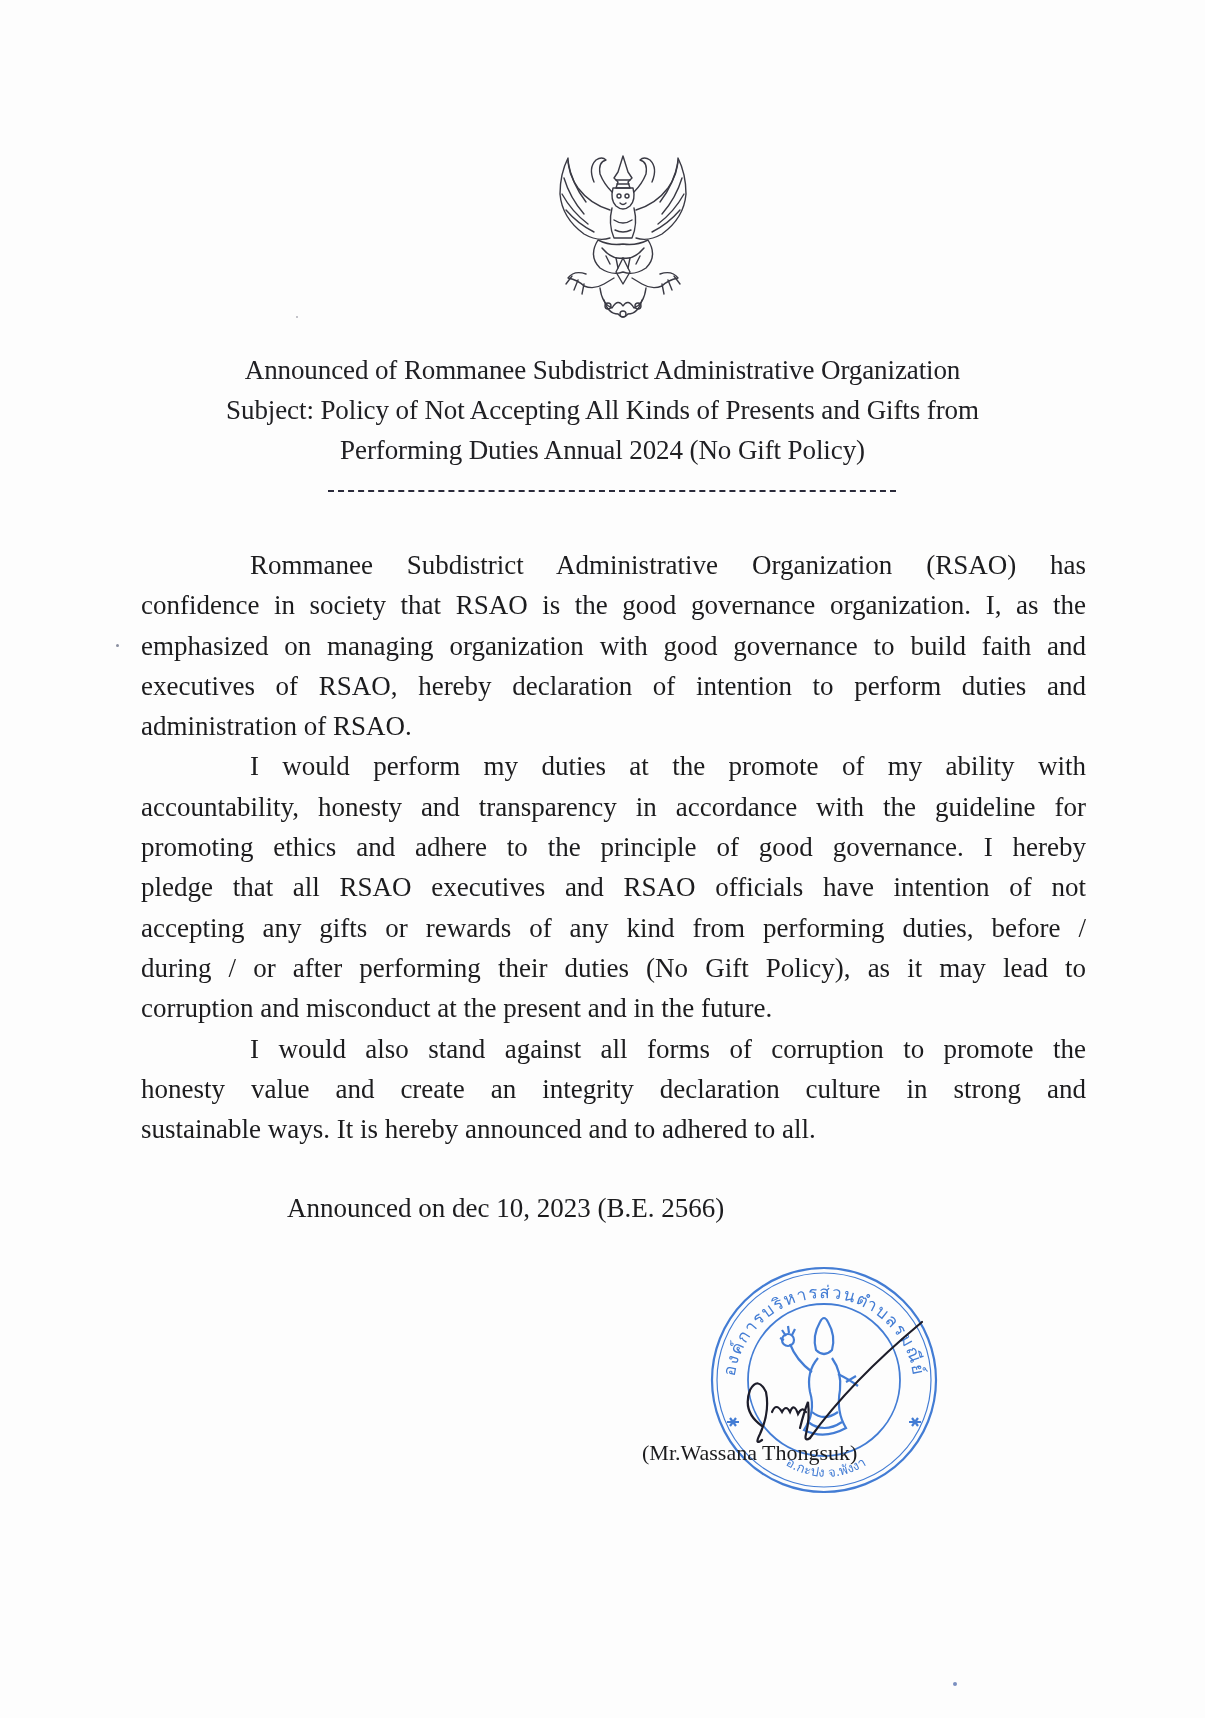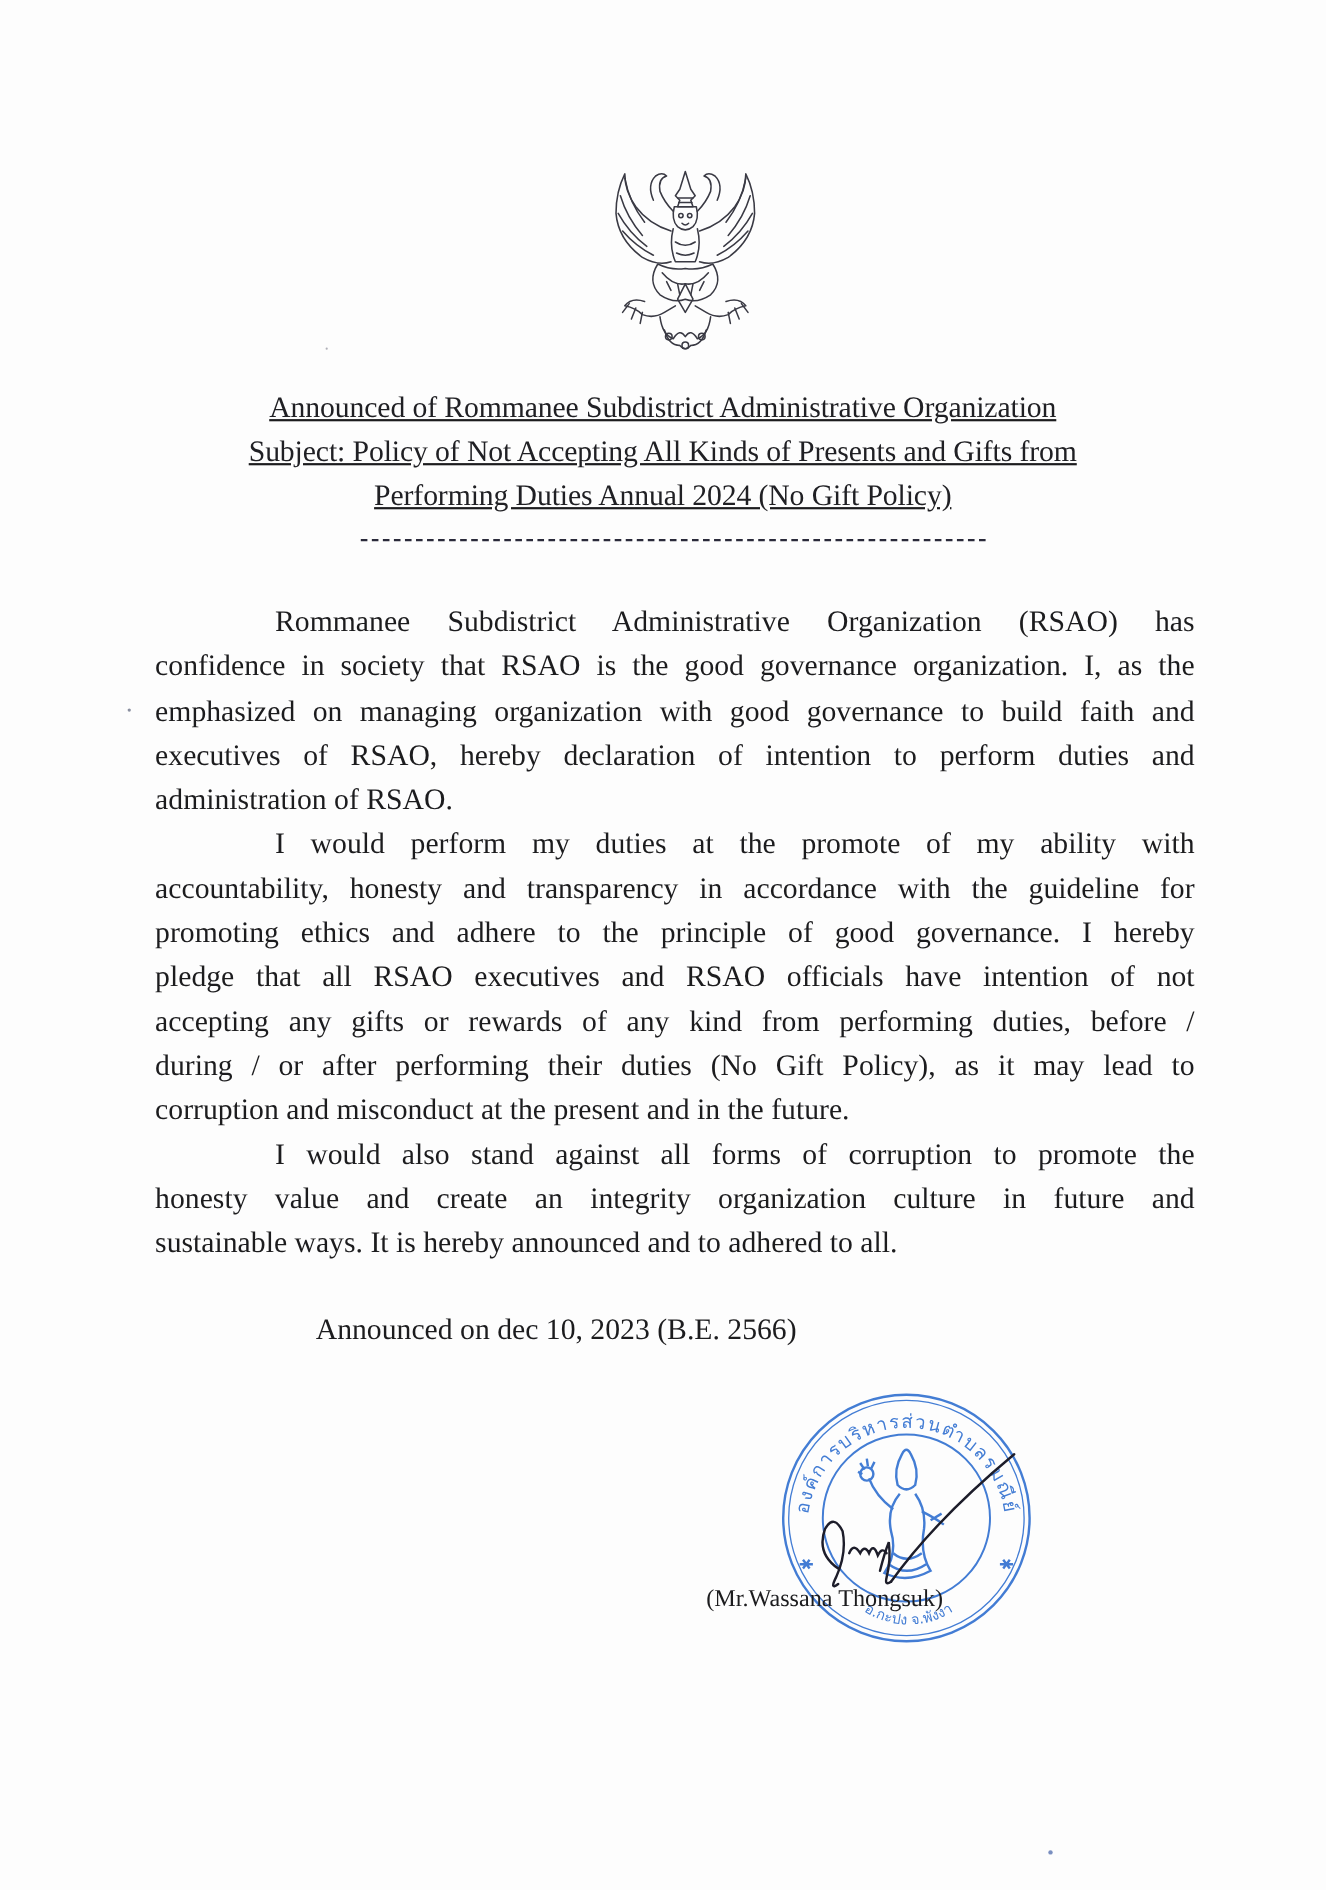--- a/index.html
+++ b/index.html
@@ -8,21 +8,21 @@
     background: #fdfdfd;
     font-family: "Liberation Serif", "DejaVu Serif", serif;
     color: #1c1c1e;
   }
   .page { position: absolute; inset: 0; }
 
   
   .emblem { position: absolute; left: 538px; top: 148px; width: 170px; height: 176px; }
 
   
-  .title-block { position: absolute; left: 0; width: 1205px; top: 350px; text-align: center; text-decoration: underline; }
+  .title-block { position: absolute; left: 0; width: 1205px; top: 350px; text-align: center; }
   .title-line { font-size: 27px; line-height: 40px; letter-spacing: -0.1px; color: #202024; white-space: nowrap; }
   .title-dash { position: absolute; left: 328px; top: 490px; width: 568px; height: 0;
     border-top: 2px dashed #2a2a3a; }
 
   
   .body { position: absolute; left: 141px; top: 545px; width: 945px; font-size: 27px; line-height: 40.3px; }
   .para { margin: 0; text-align: justify; text-align-last: left; }
   .para .indent { display: inline-block; width: 109px; }
   .para span.line { display: block; text-align: justify; text-align-last: justify; white-space: nowrap; }
   .para span.line.last { text-align-last: left; }
@@ -99,21 +99,21 @@
       <span class="line"><span class="indent"></span><span>I would perform my duties at the promote of my ability with</span></span>
       <span class="line">accountability, honesty and transparency in accordance with the guideline for</span>
       <span class="line">promoting ethics and adhere to the principle of good governance. I hereby</span>
       <span class="line">pledge that all RSAO executives and RSAO officials have intention of not</span>
       <span class="line">accepting any gifts or rewards of any kind from performing duties, before /</span>
       <span class="line">during / or after performing their duties (No Gift Policy), as it may lead to</span>
       <span class="line last">corruption and misconduct at the present and in the future.</span>
     </p>
     <p class="para">
       <span class="line"><span class="indent"></span><span>I would also stand against all forms of corruption to promote the</span></span>
-      <span class="line">honesty value and create an integrity organization culture in future and</span>
+      <span class="line">honesty value and create an integrity declaration culture in strong and</span>
       <span class="line last">sustainable ways. It is hereby announced and to adhered to all.</span>
     </p>
   </div>
 
   <div class="date">Announced on dec 10, 2023 (B.E. 2566)</div>
 
   <svg class="stamp" viewBox="0 0 248 236">
     <defs>
       <path id="sealArcTop" d="M34 126 A90 90 0 0 1 214 126"></path>
       <path id="sealArcBottom" d="M62 178 A74 74 0 0 0 190 178"></path>

